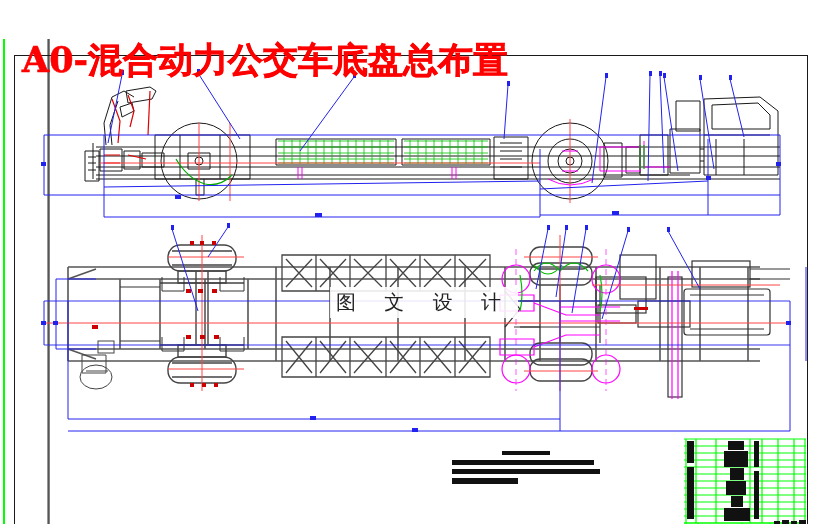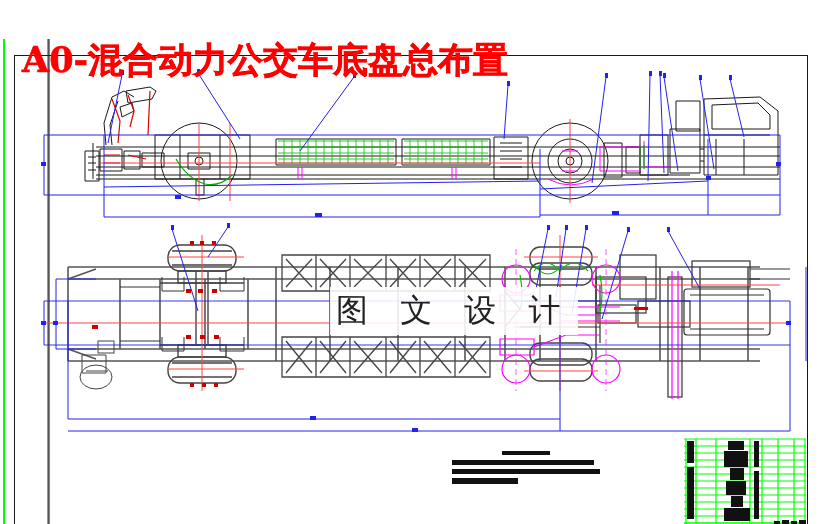--- a/index.html
+++ b/index.html
@@ -18,21 +18,21 @@
   .border-outer{position:absolute;left:14px;top:16px;width:792px;height:490px;
                 border:1px solid #1a1a1a;}
 
   
   #title{position:absolute;left:22px;top:-2px;color:#ff0000;font-size:35px;
          font-weight:bold;letter-spacing:0px;white-space:nowrap;
          font-family:"DejaVu Serif","Liberation Serif",serif;
          -webkit-text-stroke:0.6px #ff0000;}
 
   
-  #watermark{position:absolute;left:330px;top:248px;font-size:32px;color:#222;
+  #watermark{position:absolute;left:330px;top:248px;font-size:20px;color:#222;
              letter-spacing:11px;white-space:nowrap;background:rgba(255,255,255,0.88);
              padding:2px 6px;font-family:"DejaVu Serif","Liberation Serif",serif;}
 
   
   .lay{position:absolute;left:0;top:0;width:820px;height:524px;}
   svg{overflow:visible;}
 
   
   #notes{position:absolute;left:452px;top:412px;width:148px;}
   #notes .ttl{height:4px;background:#111;width:48px;margin:0 auto 5px auto;}

